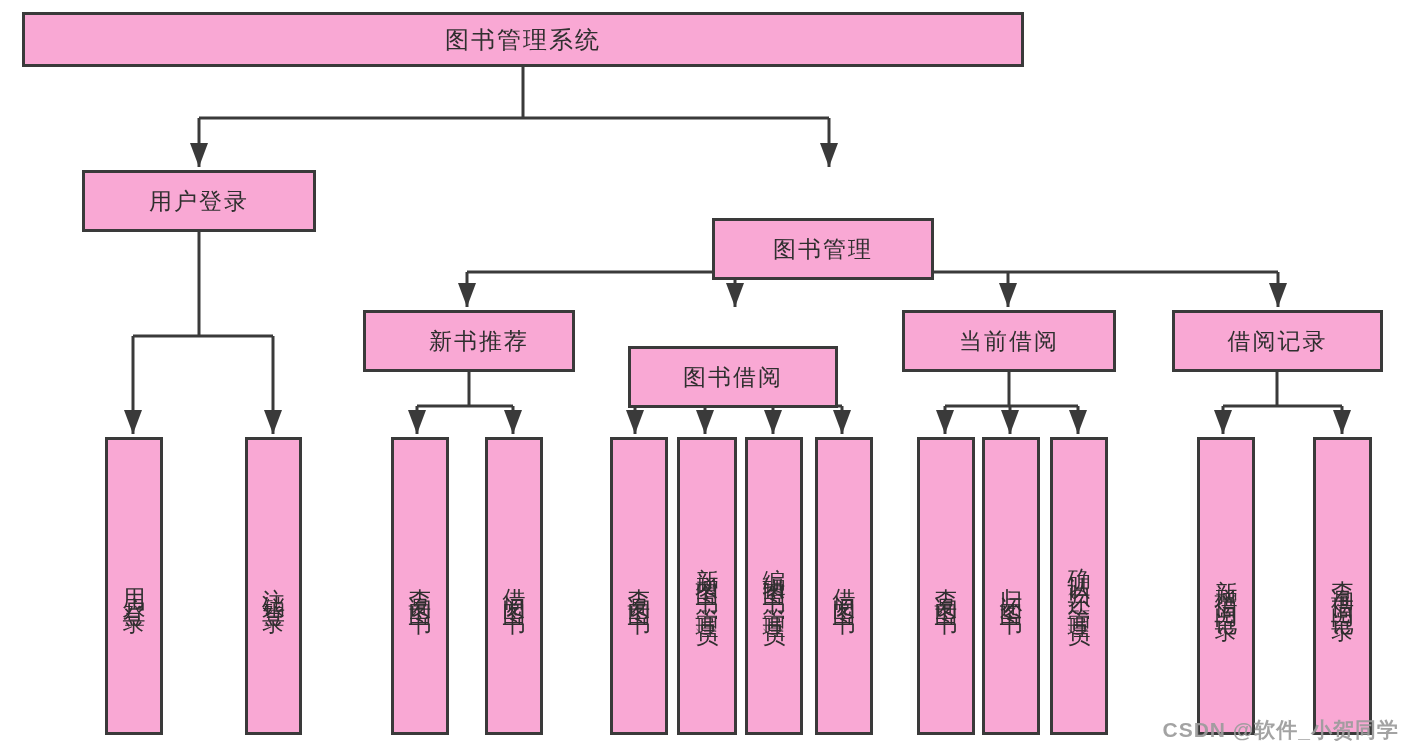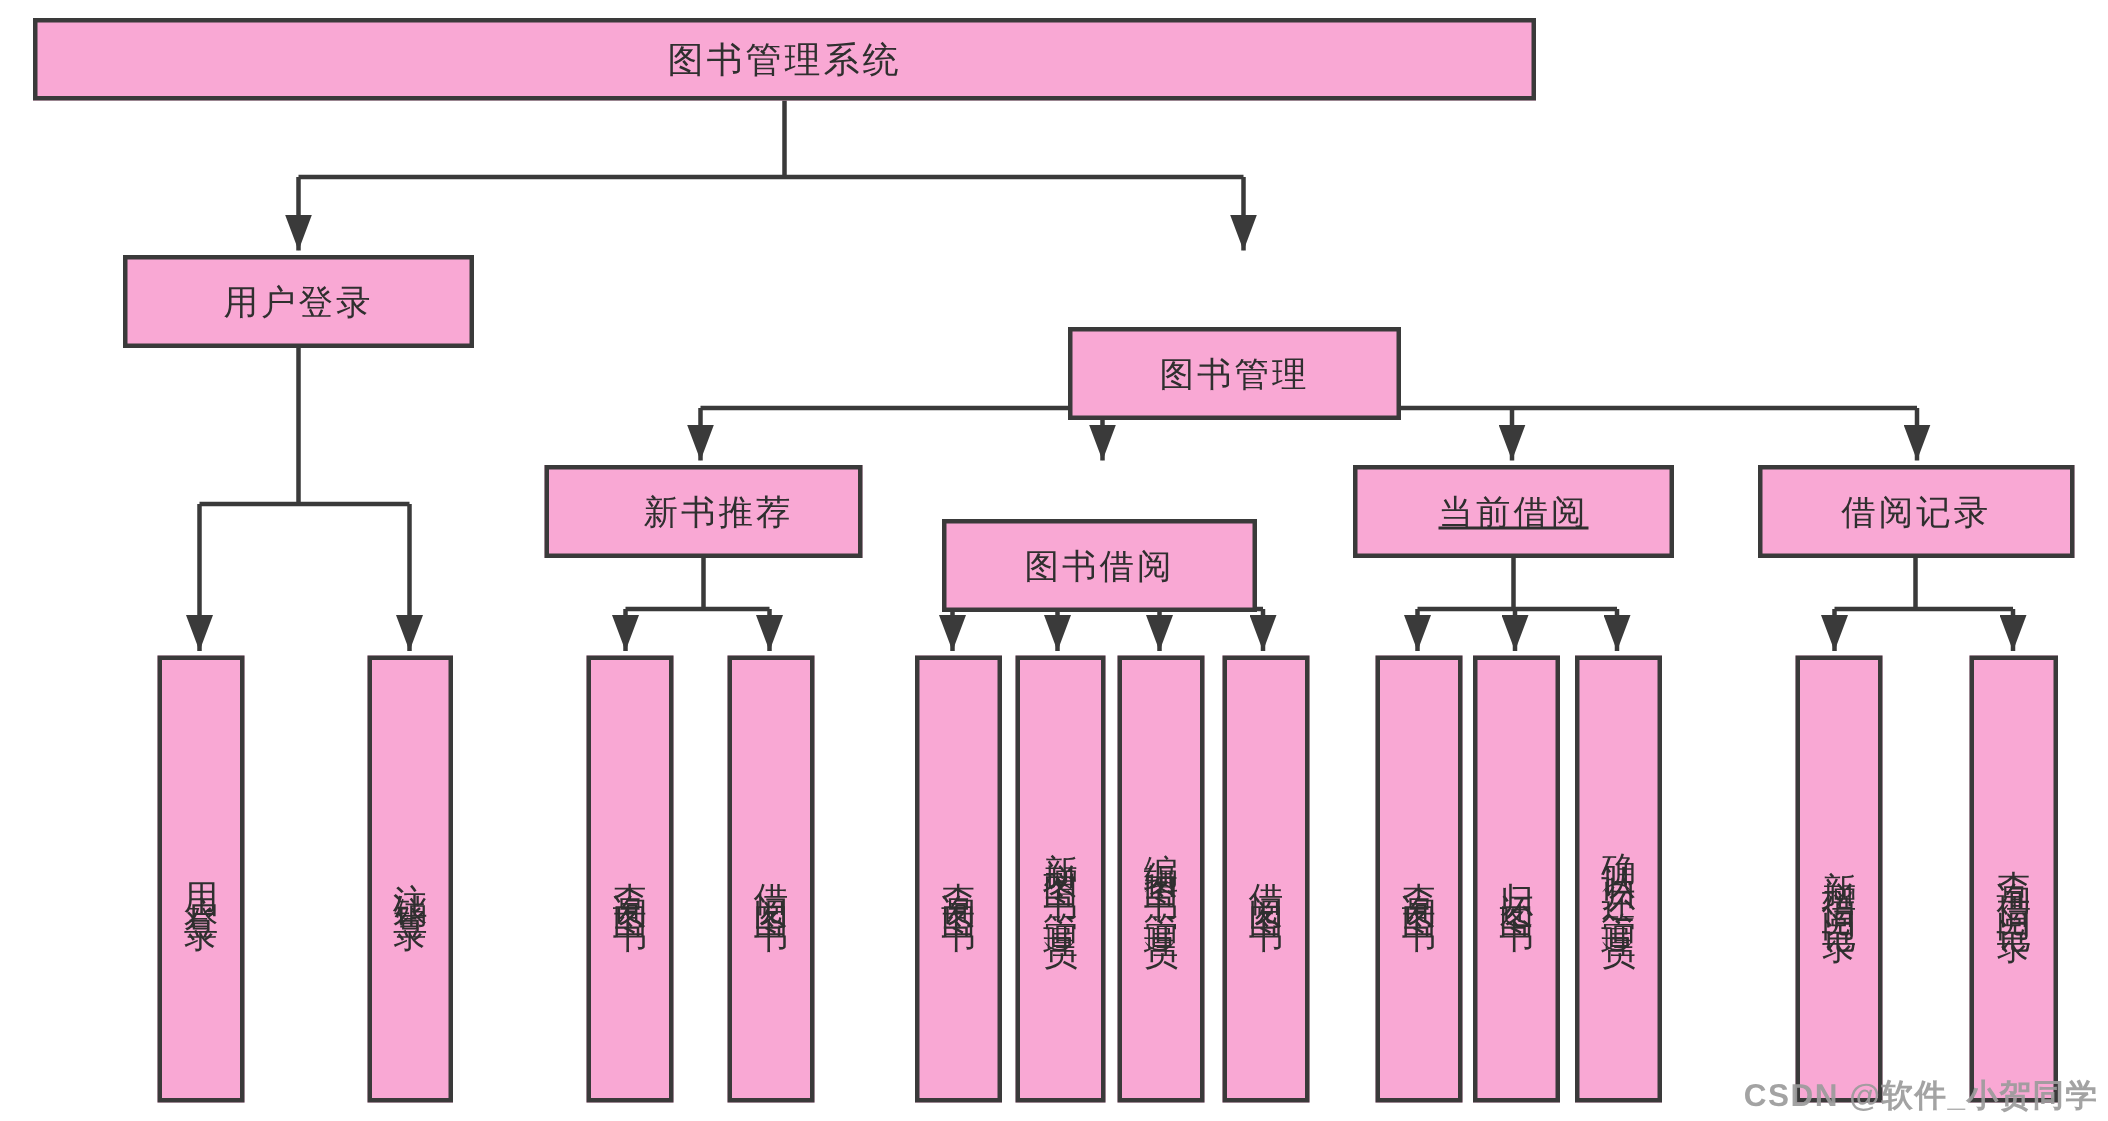--- a/index.html
+++ b/index.html
@@ -20,21 +20,21 @@
     color:#2f2f2f;
     font-size:23px;
     letter-spacing:2px;
     text-align:center;
   }
   #b-root{left:22px;top:12px;width:1002px;height:55px;font-size:24px;}
   #b-ul{left:82px;top:170px;width:234px;height:62px;}
   #b-bm{left:712px;top:170px;width:222px;height:62px;margin-top:48px;}
   #b-nb{left:363px;top:310px;width:212px;height:62px;padding-left:20px;}
   #b-bb{left:628px;top:310px;width:210px;height:62px;margin-top:36px;}
-  #b-cb{left:902px;top:310px;width:214px;height:62px;text-decoration:underline;}
+  #b-cb{left:902px;top:310px;width:214px;height:62px;}
   #b-br{left:1172px;top:310px;width:211px;height:62px;}
   .leaf{top:437px;height:298px;width:58px;letter-spacing:0;}
   .vtext{
     writing-mode:vertical-rl;
     font-size:23px;
     letter-spacing:8px;
     line-height:1;
     color:#2f2f2f;
   }
   #l-a1{left:105px;} #l-a2{left:245px;width:57px;}

